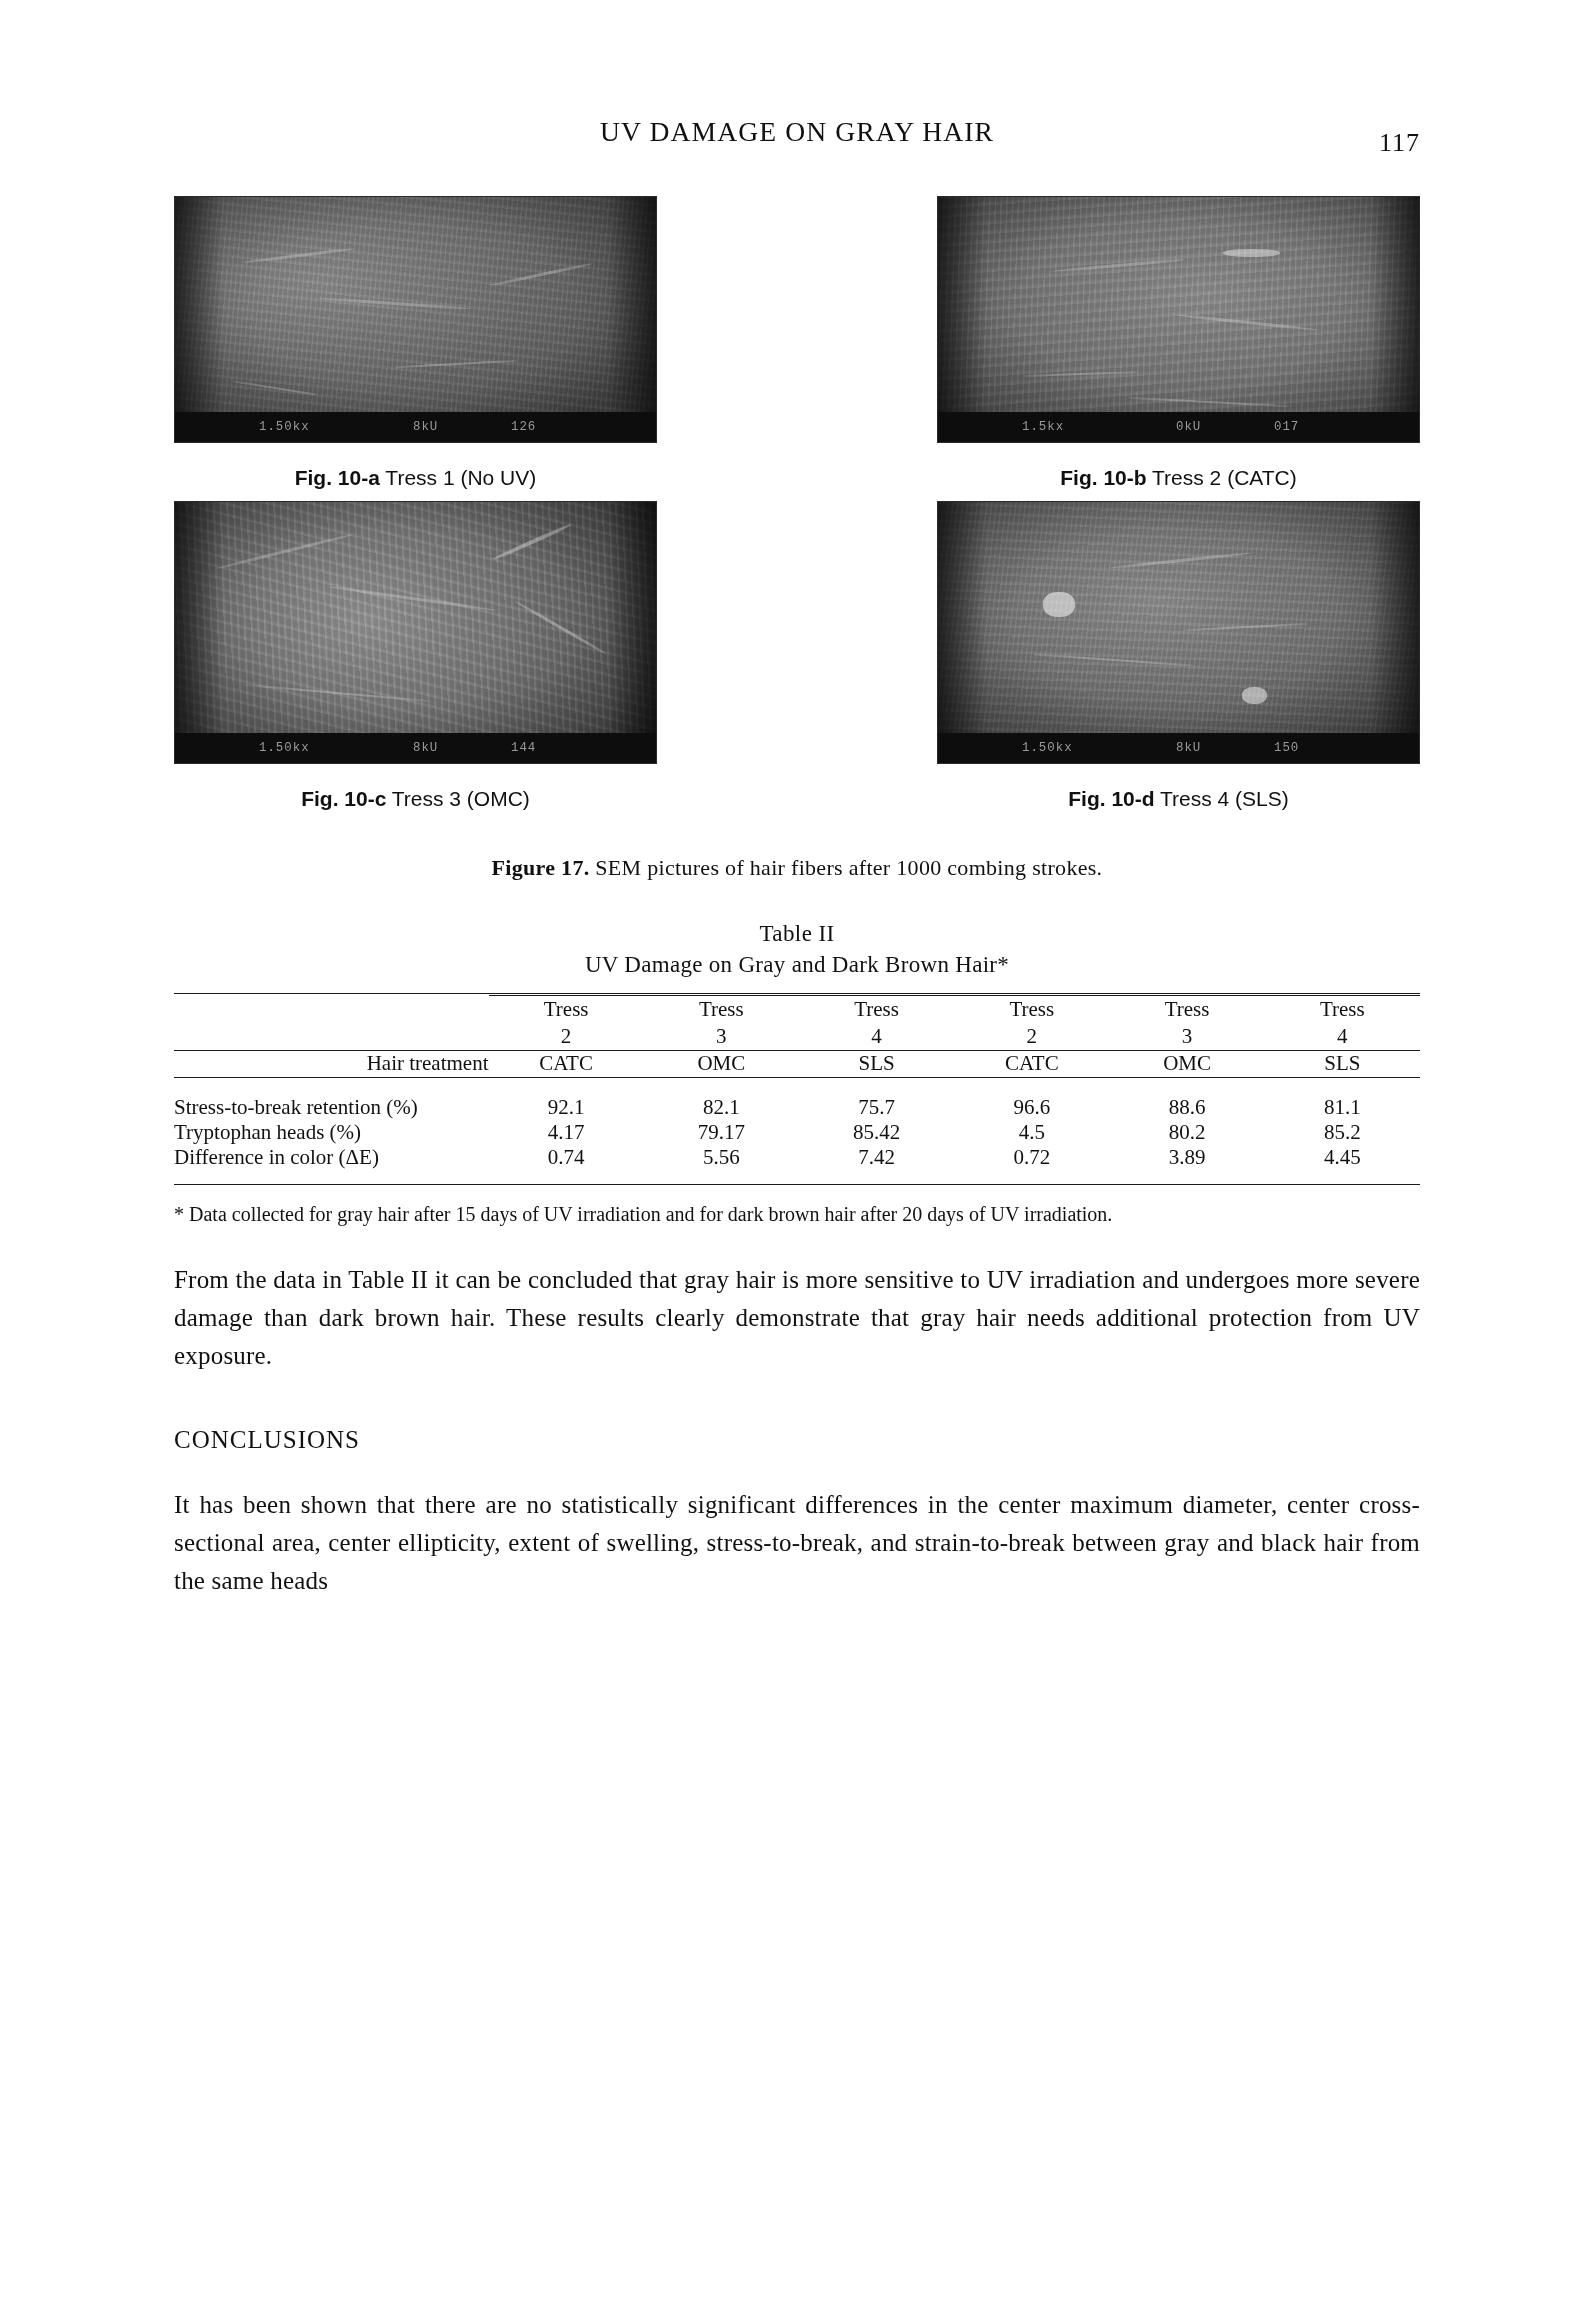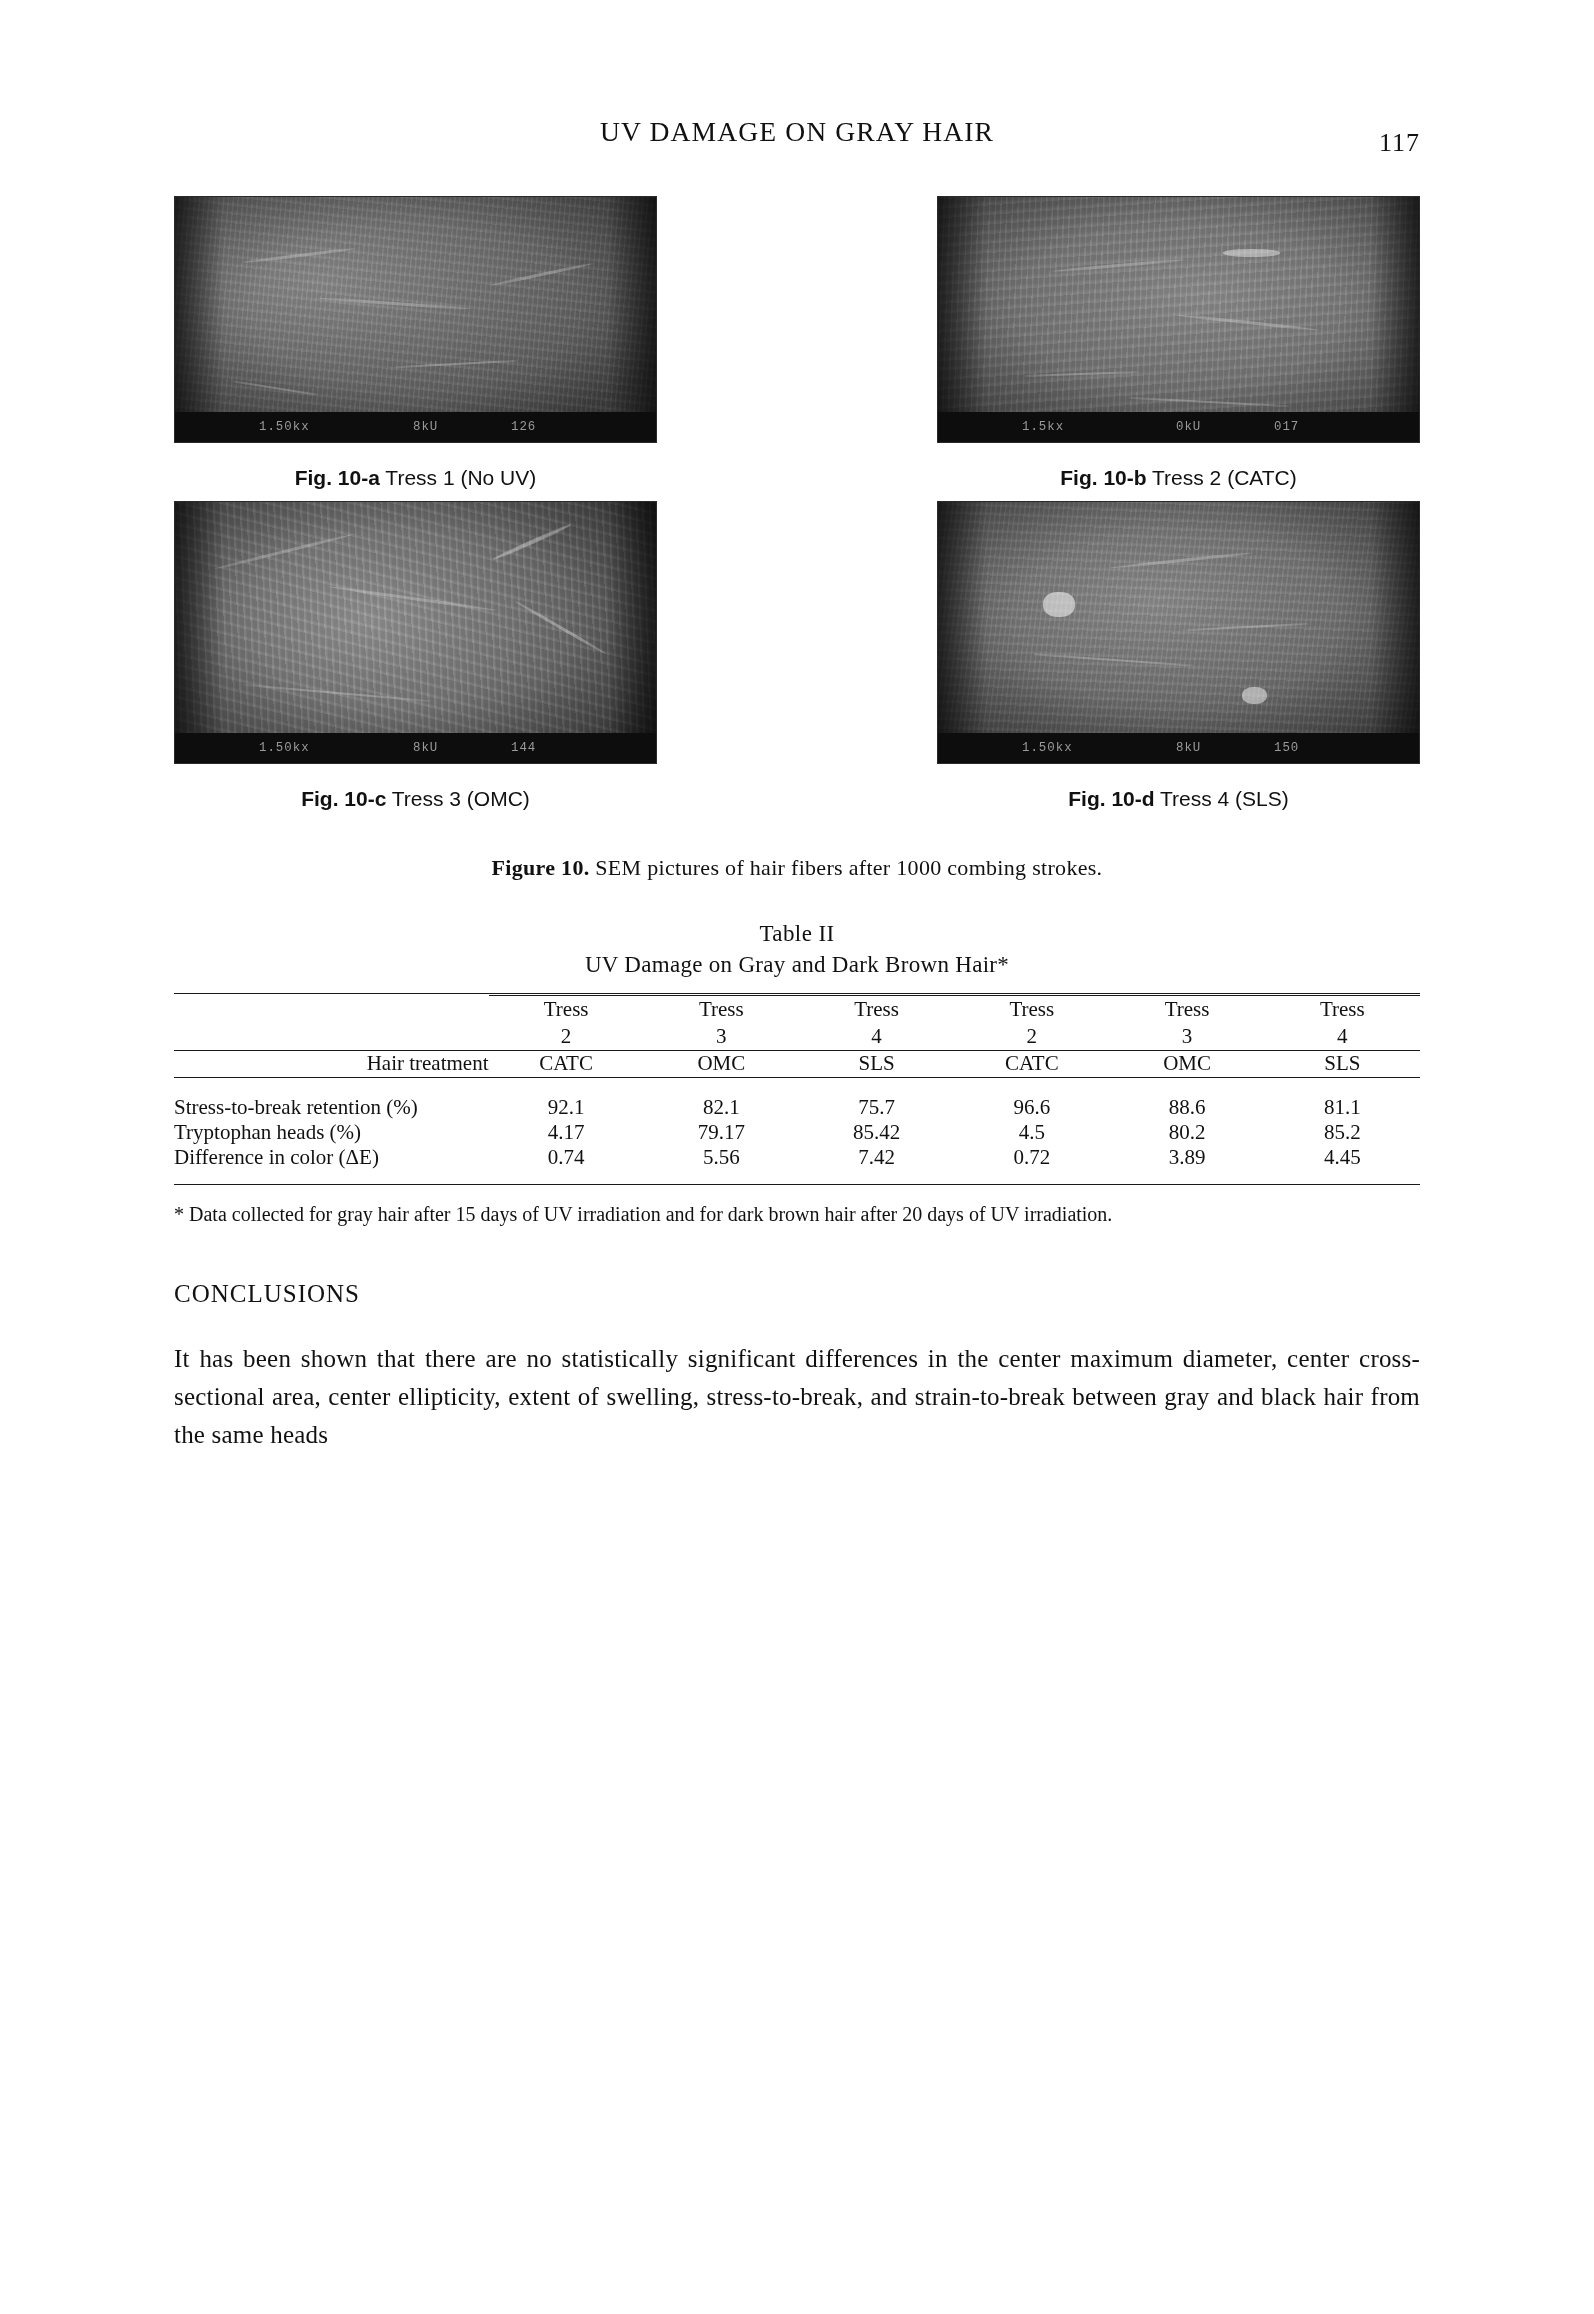--- a/index.html
+++ b/index.html
@@ -371,21 +371,21 @@
           </div>
         </div>
         <div class="figcap">
           <b>Fig. 10-d</b><span> Tress 4 (SLS)</span>
         </div>
       </div>
 
     </div>
 
     <div class="figure-caption">
-      <b>Figure 10.</b><span> SEM pictures of hair fibers after 1000 combing strokes.</span>
+      <b>Figure 17.</b><span> SEM pictures of hair fibers after 1000 combing strokes.</span>
     </div>
 
     <div class="tablewrap">
       <div class="tbl-title">Table II</div>
       <div class="tbl-sub">UV Damage on Gray and Dark Brown Hair*</div>
 
       <table class="data">
         <colgroup>
           <col class="col-lbl">
           <col class="col-d">
@@ -475,20 +475,21 @@
           </tr>
           <tr class="rule-bot">
             <td colspan="7"></td>
           </tr>
         </tbody>
       </table>
 
       <div class="tbl-note">* Data collected for gray hair after 15 days of UV irradiation and for dark brown hair after 20 days of UV irradiation.</div>
     </div>
 
+    <p class="body">From the data in Table II it can be concluded that gray hair is more sensitive to UV irradiation and undergoes more severe damage than dark brown hair. These results clearly demonstrate that gray hair needs additional protection from UV exposure.</p>
 
     <h2 class="section">CONCLUSIONS</h2>
 
     <p class="body">It has been shown that there are no statistically significant differences in the center maximum diameter, center cross-sectional area, center ellipticity, extent of swelling, stress-to-break, and strain-to-break between gray and black hair from the same heads</p>
 
   </div>
 </div>
 
 
 </body></html>

